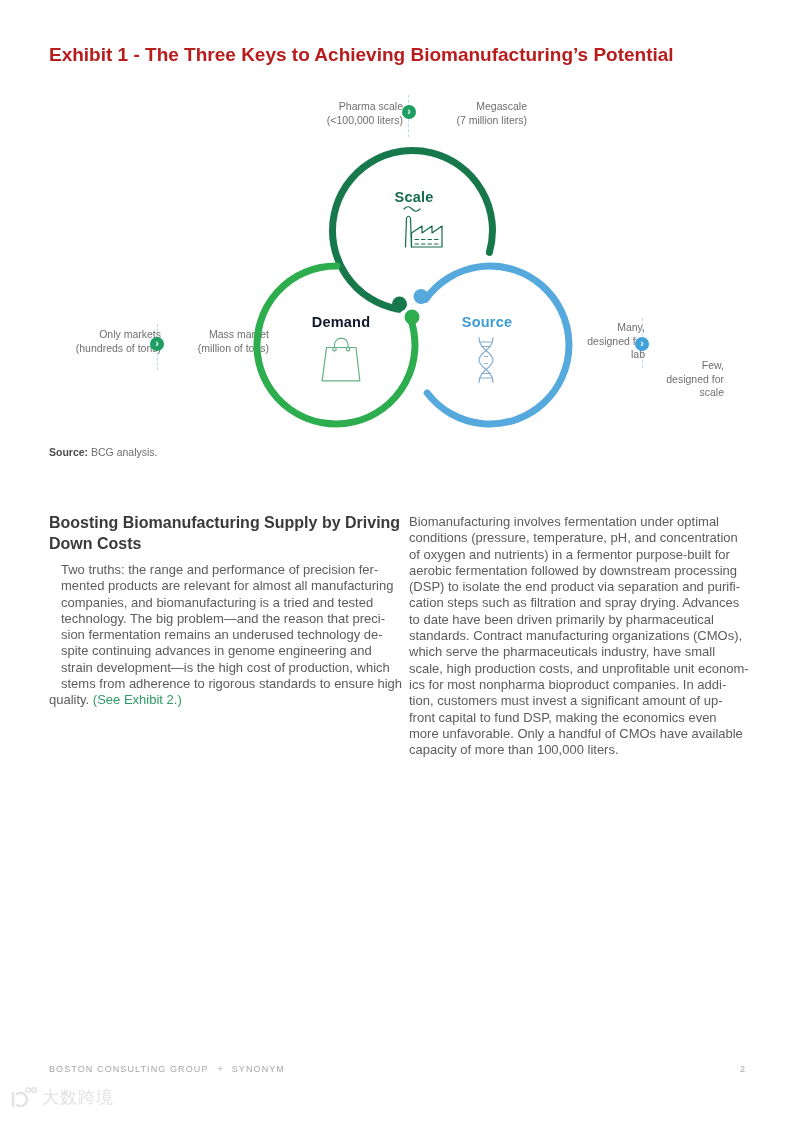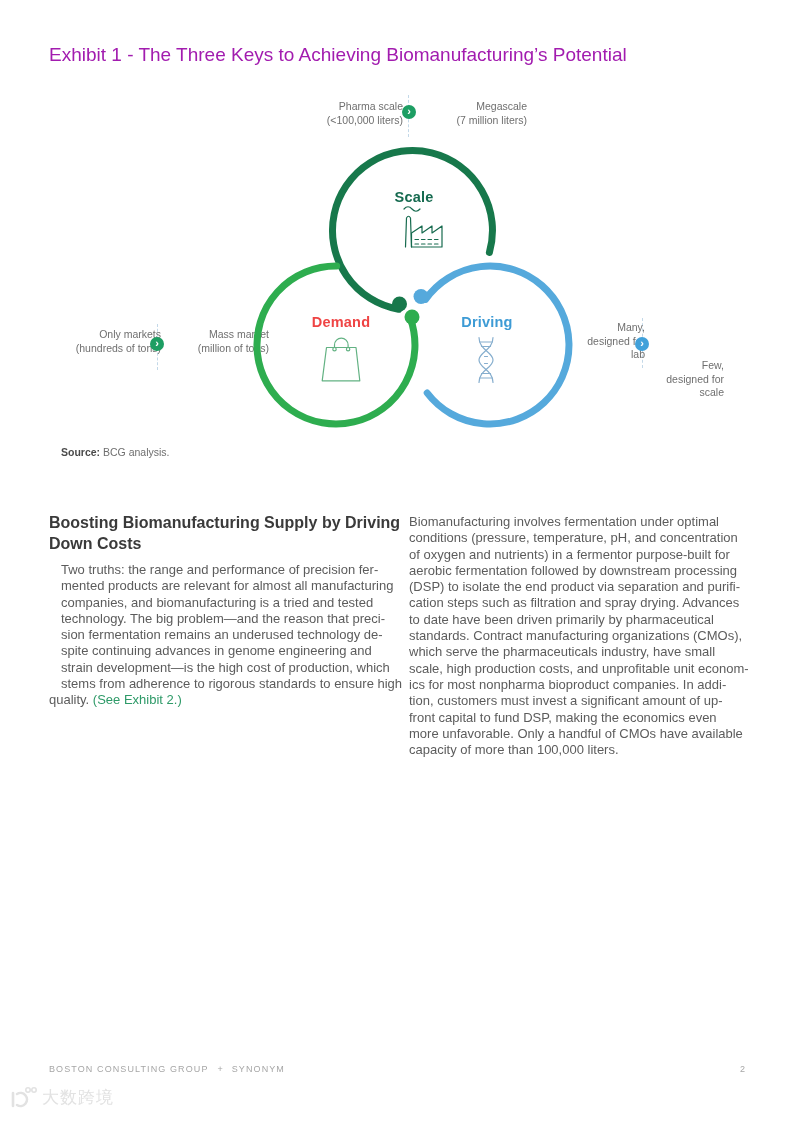--- a/index.html
+++ b/index.html
@@ -1,20 +1,20 @@
 <!DOCTYPE html>
 <html><head>
 <meta charset="utf-8">
 <style>
   html,body{margin:0;padding:0;background:#ffffff;}
   .page{position:relative;width:793px;height:1122px;background:#ffffff;overflow:hidden;
         font-family:"Liberation Sans", sans-serif;}
   .abs{position:absolute;}
 
-  .exhibit-title{left:49px;top:44px;width:700px;font-size:19px;font-weight:400;color:#a21caf;}
+  .exhibit-title{left:49px;top:44px;width:700px;font-size:19px;font-weight:700;color:#b91c1c;}
 
   
   .anno{font-size:10.5px;line-height:13.5px;color:#6F6F6F;text-align:right;white-space:pre-line;}
   .anno-top-from{left:283px;top:100px;width:120px;}
   .anno-top-to{left:403px;top:100px;width:124px;}
   .anno-left-from{left:41px;top:328px;width:120px;}
   .anno-left-to{left:145px;top:328px;width:124px;}
   .anno-right-from{left:560px;top:321px;width:85px;}
   .anno-right-to{left:639px;top:321px;width:85px;margin-top:38px;}
 
@@ -26,26 +26,26 @@
   .badge{width:14px;height:14px;border-radius:50%;text-align:center;color:#ffffff;
          font-size:11px;line-height:13px;font-weight:700;}
   .badge-green{background:#1D9E63;}
   .badge-blue{background:#41A1DA;}
   .badge-top{left:402px;top:105px;}
   .badge-left{left:150px;top:337px;}
   .badge-right{left:635px;top:337px;}
 
   .circle-label{font-weight:700;font-size:14.5px;text-align:center;letter-spacing:.2px;}
   .label-scale{left:364px;top:189px;width:100px;color:#156A4F;}
-  .label-demand{left:291px;top:314px;width:100px;color:#ef4444;}
+  .label-demand{left:291px;top:314px;width:100px;color:#0f172a;}
   .label-strains{left:437px;top:314px;width:100px;color:#3D9BD5;}
 
   .diagram-svg{left:240px;top:130px;}
 
-  .source-line{left:49px;top:446px;font-size:10.5px;color:#6E6E6E;margin-left:12px;}
+  .source-line{left:49px;top:446px;font-size:10.5px;color:#6E6E6E;}
   .source-line b{color:#4A4A4A;}
 
   .col-heading{left:49px;top:512px;width:360px;font-size:16px;font-weight:700;color:#3A3A3A;
                line-height:21px;white-space:pre;}
   .body-lines{font-size:13px;line-height:16.3px;color:#5C5C5C;white-space:pre;}
   .left-body{left:49px;top:562px;width:345px;margin-left:12px;}
   .left-last-line{left:49px;top:692.4px;font-size:13px;line-height:16.3px;color:#5C5C5C;white-space:pre;}
   .exhibit-link{color:#2E9A68;text-decoration:none;cursor:pointer;}
   .right-body{left:409px;top:514px;width:345px;}
 
@@ -120,21 +120,21 @@
 
     <g stroke="#86AECE" stroke-width="1.2" stroke-linecap="round">
       <path d="M479,337.5 C479,350 493,352 493,360 C493,368 479,370 479,382.5"></path>
       <path d="M493,337.5 C493,350 479,352 479,360 C479,368 493,370 493,382.5"></path>
       <path d="M480,342 h12 M481.5,346.5 h9 M484.5,356.5 h3 M484.5,363.5 h3 M481.5,373.5 h9 M480,378 h12"></path>
     </g>
   </svg>
 
   <div class="abs circle-label label-scale">Scale</div>
   <div class="abs circle-label label-demand">Demand</div>
-  <div class="abs circle-label label-strains">Driving</div>
+  <div class="abs circle-label label-strains">Source</div>
 
   <div class="abs source-line"><b>Source:</b><span> BCG analysis.</span></div>
 
   <div class="abs col-heading">Boosting Biomanufacturing Supply by Driving
 Down Costs</div>
   <div class="abs body-lines left-body">Two truths: the range and performance of precision fer-
 mented products are relevant for almost all manufacturing
 companies, and biomanufacturing is a tried and tested
 technology. The big problem—and the reason that preci-
 sion fermentation remains an underused technology de-

